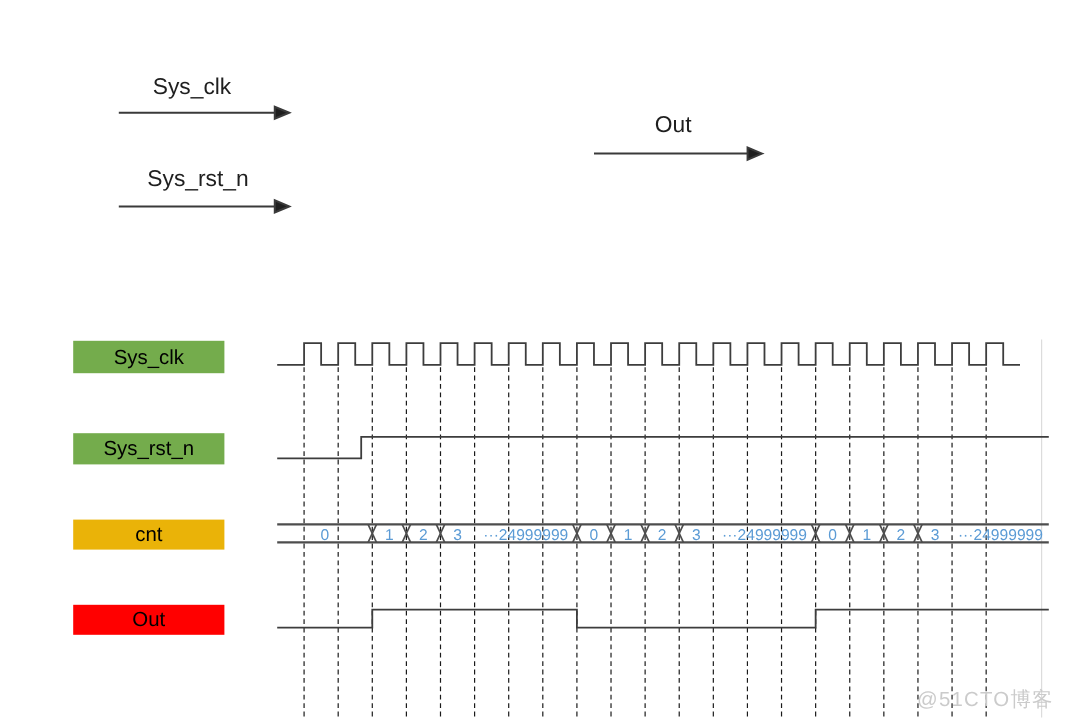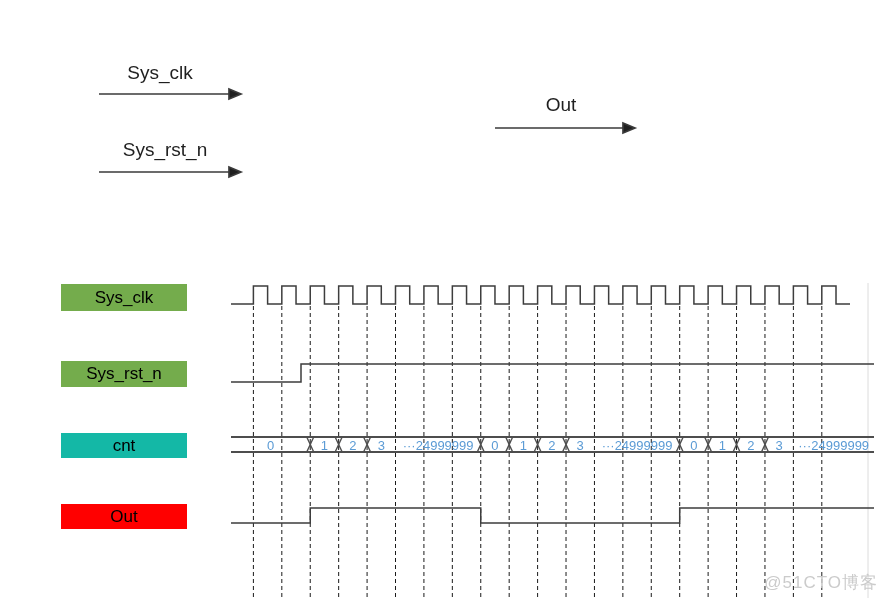--- a/index.html
+++ b/index.html
@@ -46,21 +46,21 @@
       <polygon points="241,94 229,89 229,99"></polygon>
       <line x1="99" y1="172" x2="232" y2="172"></line>
       <polygon points="241,172 229,167 229,177"></polygon>
       <line x1="495" y1="128" x2="626" y2="128"></line>
       <polygon points="635,128 623,123 623,133"></polygon>
     </g>
   </svg>
 
   <div class="sig-label" style="background-color: rgb(116, 172, 76); top: 284px; height: 27px;">Sys_clk</div>
   <div class="sig-label" style="background-color: rgb(116, 172, 76); top: 361px; height: 26px;">Sys_rst_n</div>
-  <div class="sig-label" style="background-color: #14b8a6; top: 433px; height: 25px; text-align: center;">cnt</div>
+  <div class="sig-label" style="background-color: #eab308; top: 433px; height: 25px; text-align: center;">cnt</div>
   <div class="sig-label" style="background-color: rgb(255, 0, 0); top: 504px; height: 25px;">Out</div>
 
   <svg id="wave-svg" width="888" height="603">
       <line x1="868" y1="283" x2="868" y2="598" stroke="#dcdcdc" stroke-width="1"></line>
       <line x1="253.4" y1="306" x2="253.4" y2="598" stroke="#1a1a1a" stroke-width="1" stroke-dasharray="4 3"></line>
       <line x1="281.82" y1="306" x2="281.82" y2="598" stroke="#1a1a1a" stroke-width="1" stroke-dasharray="4 3"></line>
       <line x1="310.24" y1="306" x2="310.24" y2="598" stroke="#1a1a1a" stroke-width="1" stroke-dasharray="4 3"></line>
       <line x1="338.66" y1="306" x2="338.66" y2="598" stroke="#1a1a1a" stroke-width="1" stroke-dasharray="4 3"></line>
       <line x1="367.08000000000004" y1="306" x2="367.08000000000004" y2="598" stroke="#1a1a1a" stroke-width="1" stroke-dasharray="4 3"></line>
       <line x1="395.5" y1="306" x2="395.5" y2="598" stroke="#1a1a1a" stroke-width="1" stroke-dasharray="4 3"></line>

